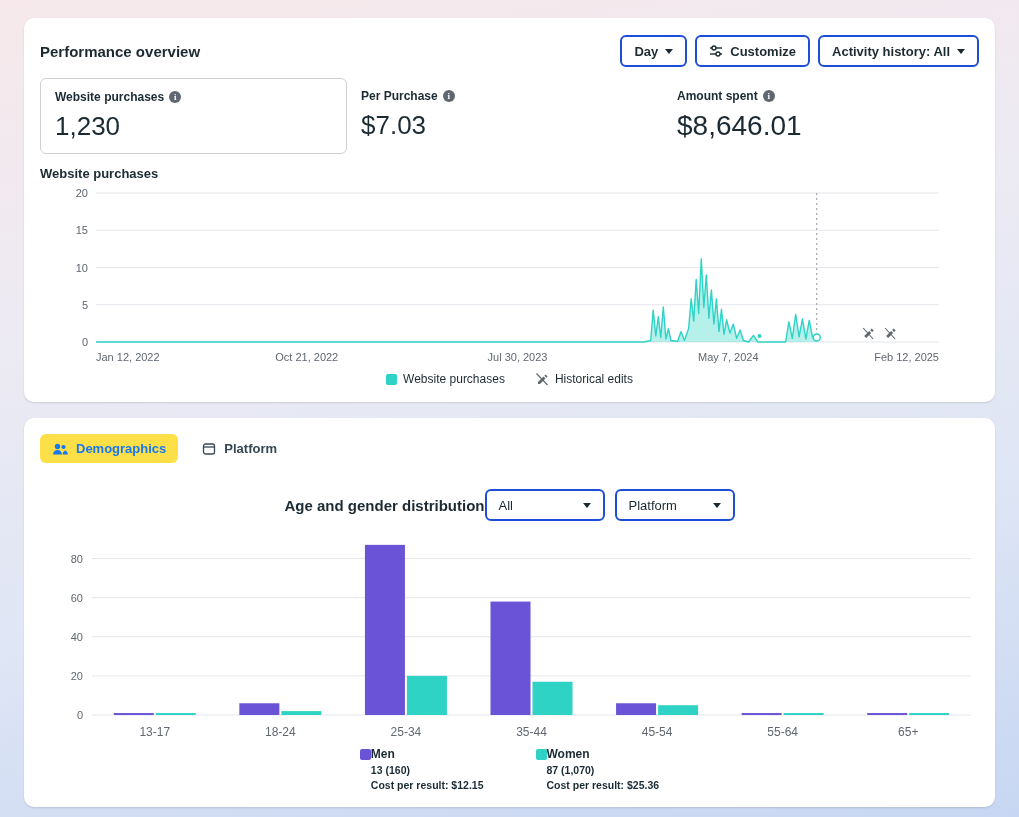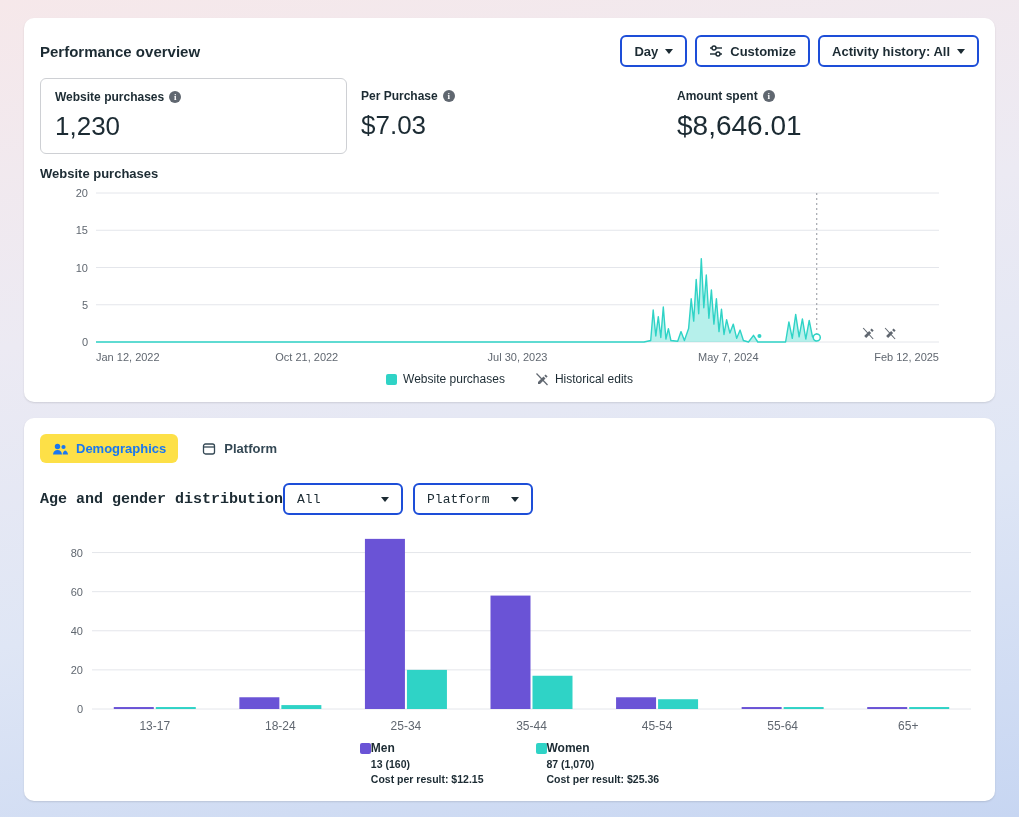--- a/index.html
+++ b/index.html
@@ -46,21 +46,21 @@
   .legend-row { display: flex; justify-content: center; align-items: center; gap: 30px; margin-top: 4px; font-size: 12px; }
   .legend-item { display: inline-flex; align-items: center; gap: 6px; }
   .legend-swatch { width: 11px; height: 11px; border-radius: 2px; display: inline-block; flex: 0 0 auto; }
   .legend-swatch.teal { background: #2FD3C6; }
   .legend-swatch.purple { background: #6A53D6; }
 
   
   .tabs-row { display: flex; align-items: center; gap: 12px; }
   .tab { display: inline-flex; align-items: center; gap: 8px; padding: 7px 12px; border-radius: 6px; font-size: 13px; font-weight: 600; color: #344854; cursor: pointer; }
   .tab.active { background: #fde047; color: #1877F2; font-weight: 700; }
-  .section-header { display: flex; justify-content: flex-start; align-items: center; margin-top: 20px; font-family: Liberation Mono, monospace; }
+  .section-header { display: flex; justify-content: center; align-items: center; margin-top: 26px; }
   .section-title { font-size: 15px; font-weight: 700; margin: 0; }
   .filters { display: flex; gap: 10px; }
   .btn.select { min-width: 120px; justify-content: space-between; font-weight: 400; }
   #bar-chart { display: block; width: 939px; height: 218px; margin-top: 6px; }
   .bar-legend { display: flex; justify-content: center; gap: 52px; margin-top: 2px; }
   .bar-legend-item { display: flex; gap: 0; font-weight: bold; }
   .bar-legend-item .legend-swatch { margin-top: 2px; }
   .bl-name { font-size: 12px; }
   .bl-sub { font-size: 10.5px; margin-top: 3px; }
 </style>

